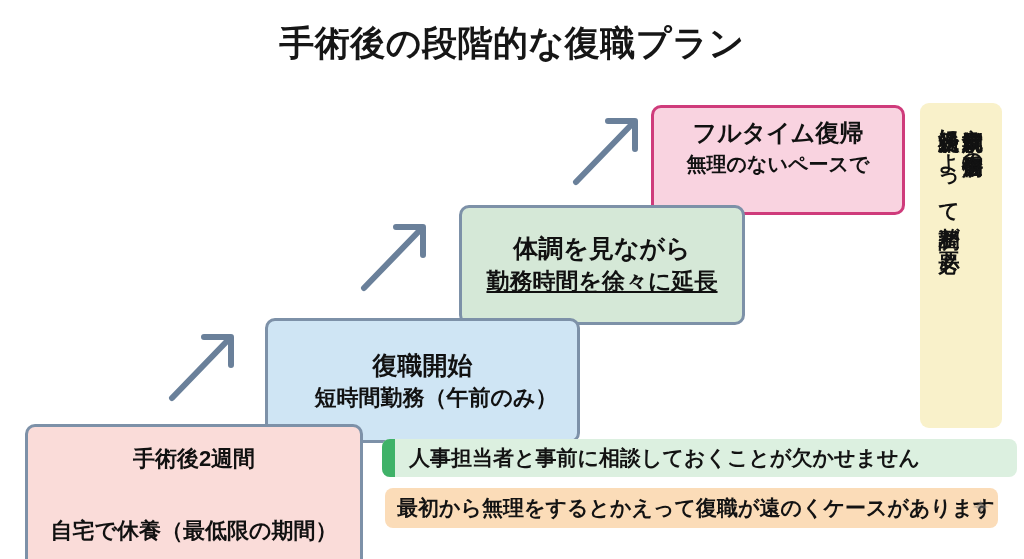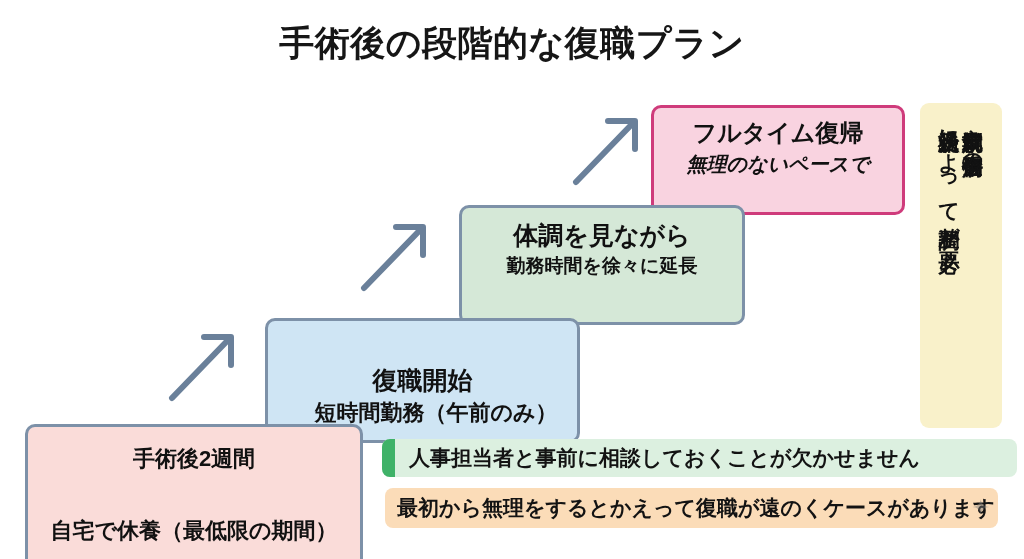--- a/index.html
+++ b/index.html
@@ -82,53 +82,53 @@
   #step-1 .subline  { font-size: 22px; margin-top: 44px; }
 
   
   #step-2 {
     left: 265px;
     top: 318px;
     width: 315px;
     height: 125px;
     background: #cfe5f4;
     border: 3px solid #7d91a8;
-    justify-content: flex-end;
+    justify-content: center;
     padding-top: 14px;
   }
   #step-2 .headline { font-size: 25px; }
   #step-2 .subline  { font-size: 22px; margin-left: 27px; }
 
   
   #step-3 {
     left: 459px;
     top: 205px;
     width: 286px;
     height: 120px;
     background: #d5e8d7;
     border: 3px solid #7d91a8;
-    justify-content: flex-start;
+    justify-content: center;
     padding-top: 12px;
   }
   #step-3 .headline { font-size: 25px; }
-  #step-3 .subline  { font-size: 19px; }
+  #step-3 .subline  { font-size: 23px; text-decoration: underline; }
 
   
   #step-4 {
     left: 651px;
     top: 105px;
     width: 254px;
     height: 110px;
     background: #f9d3e0;
     border: 3px solid #cf3b7b;
     justify-content: flex-start;
     padding-top: 10px;
   }
   #step-4 .headline { font-size: 24px; }
-  #step-4 .subline  { font-size: 20px; font-style: italic; }
+  #step-4 .subline  { font-size: 20px; }
 
   
   .arrow { position: absolute; }
 
   #arrow-1 { left: 168px; top: 328px; width: 74px; height: 74px; }
   #arrow-2 { left: 360px; top: 218px; width: 74px; height: 74px; }
   #arrow-3 { left: 572px; top: 112px; width: 74px; height: 74px; }
 
   
   #side-note {

